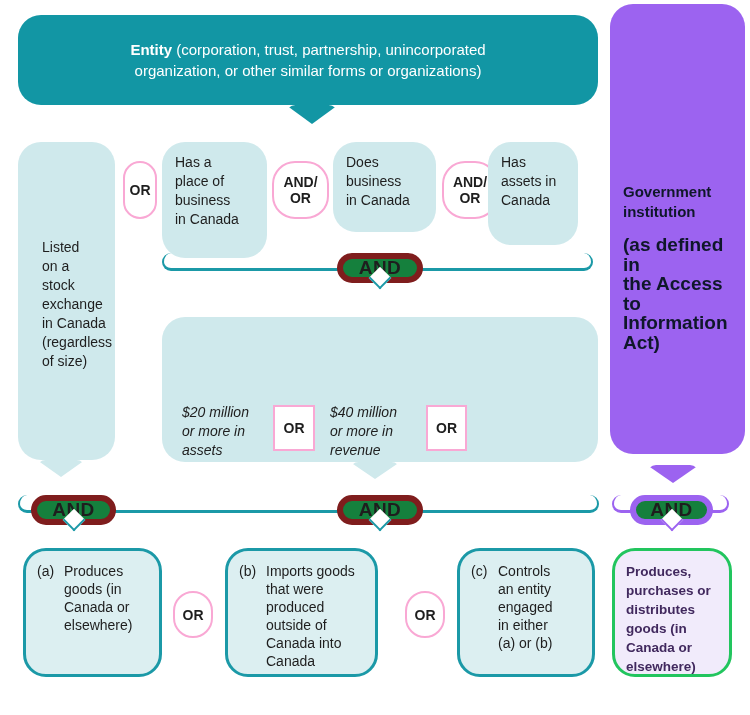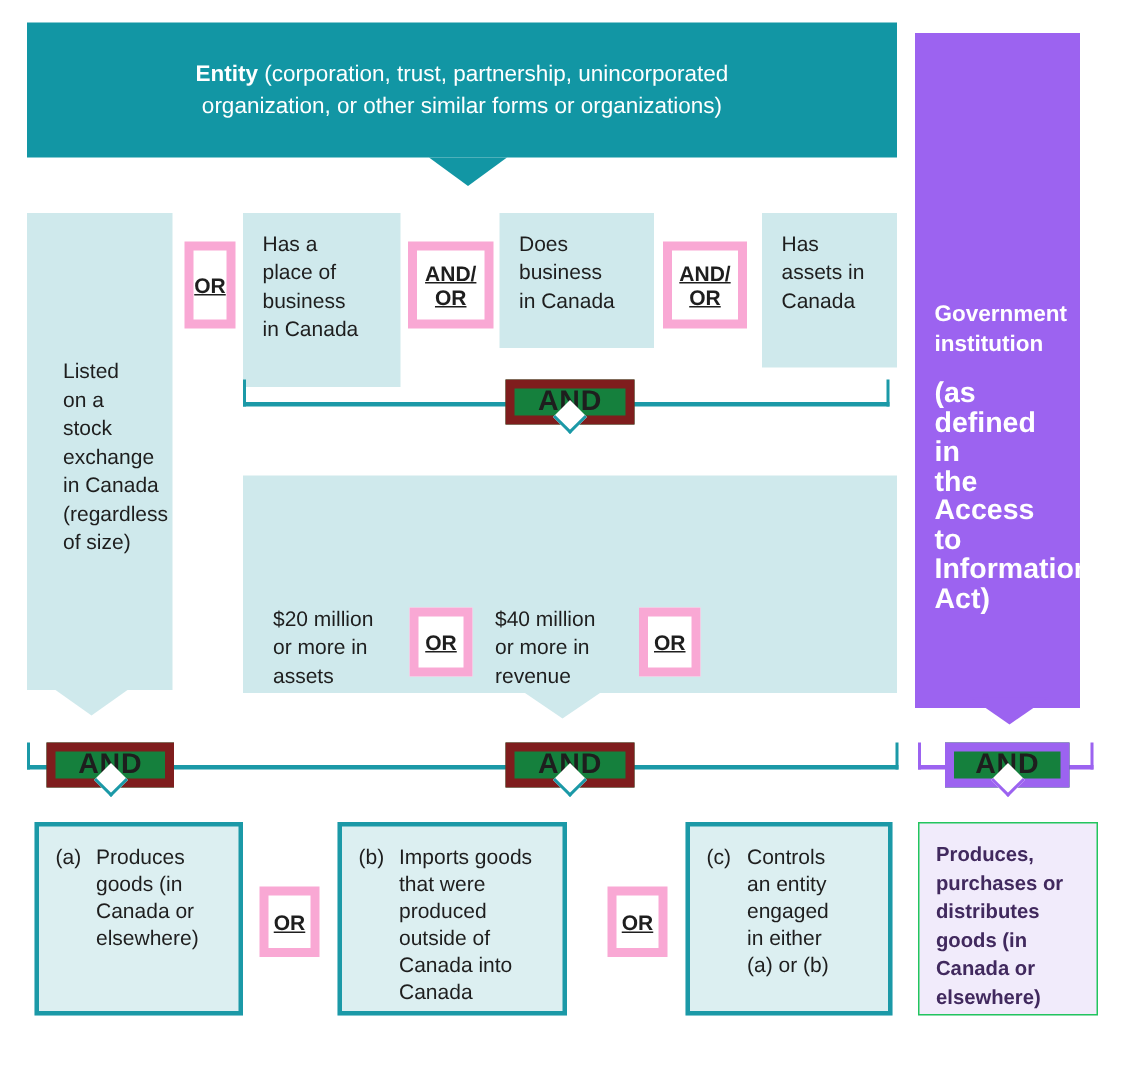--- a/index.html
+++ b/index.html
@@ -2,53 +2,53 @@
 <html><head>
 <meta charset="utf-8">
 <style>
   html,body { margin:0; padding:0; background:#fff; }
   .stage {
     position:relative; width:750px; height:715px; background:#ffffff;
     font-family:"Liberation Sans", sans-serif; color:#1e1e1e; overflow:hidden;
     box-sizing:border-box;
   }
   .stage * { box-sizing:border-box; }
-  .abs { position:absolute; }
+  .abs { position:absolute;border-radius:23px; }
   .pre { white-space:pre-line; }
 
   
   .banner {
     left:18px; top:15px; width:580px; height:90px; background:#1296A4;
     display:flex; align-items:center; justify-content:center; text-align:center;
     color:#fff; font-size:15px; line-height:21px; padding:0 30px;
   }
   .banner .bold { font-weight:700; }
 
   
   .tri { width:0; height:0; border-left:26px solid transparent; border-right:26px solid transparent; }
   .tri-teal   { border-top:19px solid #1296A4; }
   .tri-lt     { border-left-width:24px; border-right-width:24px; border-top:17px solid #CFE9EC; }
   .tri-purple { border-top:18px solid #9C63F0; }
 
   
   .govcol {
-    left:610px; top:22px; width:110px; height:450px; background:#9C63F0;
-    color:#ffffff; padding:178px 12px 0 13px;
+    left:610px; top:4px; width:135px; height:450px; background:#9C63F0;
+    color:#0f172a; padding:178px 12px 0 13px;
   }
   .govcol .title { font-weight:700; font-size:15px; line-height:20px; margin-bottom:13px; }
   .govcol .sub   { font-weight:700; font-size:19px; line-height:19.5px; }
 
   
   .cell { background:#CFE9EC; font-size:14px; line-height:19px; padding:11px 6px 0 13px; }
   .listed { left:18px; top:142px; width:97px; height:318px; padding:96px 8px 0 24px; }
 
   
   .wbox {
-    background:#fff; border:6px solid #f9a8d4; display:flex; align-items:center;
-    justify-content:center; text-align:center; font-weight:700; font-size:14px; line-height:16px;text-decoration:underline;
+    background:#fff; border:2px solid #f9a8d4; display:flex; align-items:center;
+    justify-content:center; text-align:center; font-weight:700; font-size:14px; line-height:16px;
   }
 
   
   .bracket { border-left:2px solid #1B99A7; border-right:2px solid #1B99A7; border-bottom:3px solid #1B99A7; }
   .bracket.purple { border-color:#9C63F0; }
 
   
   .badge {
     background:#15803d; border:6px solid #7f1d1d; display:flex; align-items:center;
     justify-content:center; font-weight:700; font-size:19px; letter-spacing:0.5px;
@@ -57,30 +57,30 @@
     content:""; position:absolute; left:50%; bottom:-9px; width:14px; height:14px;
     background:#fff; border-right:2px solid #1B99A7; border-bottom:2px solid #1B99A7;
     transform:translateX(-50%) rotate(45deg);
   }
   .badge.purple { border-color:#9C63F0; }
   .badge.purple::after { border-color:#9C63F0; }
 
   
   .bigbox { left:162px; top:317px; width:436px; height:145px; background:#CFE9EC; }
   .bigbox .intro { position:absolute; left:25px; top:18px; width:400px; font-size:15px; line-height:21px; }
-  .cond { position:absolute; top:86px; font-size:14px; line-height:19px; }
+  .cond { position:absolute; top:86px; font-size:14px; line-height:19px;font-style:italic; }
 
   
   .bbox {
     background:#DCEFF1; border:3px solid #1B99A7; display:flex;
     font-size:14px; line-height:18px; padding:11px 4px 0 11px;
   }
   .bbox .lbl { flex:0 0 27px; }
   .pbox {
-    background:#F1EBFB; border:1px solid #22c55e; color:#41295E; font-weight:700;
+    background:#F1EBFB; border:3px solid #22c55e; color:#41295E; font-weight:700;
     font-size:13.5px; line-height:19px; padding:11px 4px 0 11px;
   }
 </style>
 </head>
 <body>
 
 <div class="stage">
 
   <div class="abs banner pre">
     <div><span class="bold">Entity</span><span class="pre"> (corporation, trust, partnership, unincorporated
@@ -111,21 +111,21 @@
 place of
 business
 in Canada</div>
   <div class="abs wbox pre" style="left:272px; top:161px; width:57px; height:58px;">AND/
 OR</div>
   <div class="abs cell pre" style="left:333px; top:142px; width:103px; height:90px;">Does
 business
 in Canada</div>
   <div class="abs wbox pre" style="left:442px; top:161px; width:56px; height:58px;">AND/
 OR</div>
-  <div class="abs cell pre" style="left:508px; top:142px; width:90px; height:103px;">Has
+  <div class="abs cell pre" style="left:488px; top:142px; width:90px; height:103px;">Has
 assets in
 Canada</div>
 
   <div class="abs bracket" style="left:162px; top:253px; width:431px; height:18px;"></div>
   <div class="abs badge" style="left:337px; top:253px; width:86px; height:30px;">AND</div>
 
   <div class="abs bigbox">
     <div class="cond pre" style="left:20px; width:95px;">$20 million
 or more in
 assets</div>

